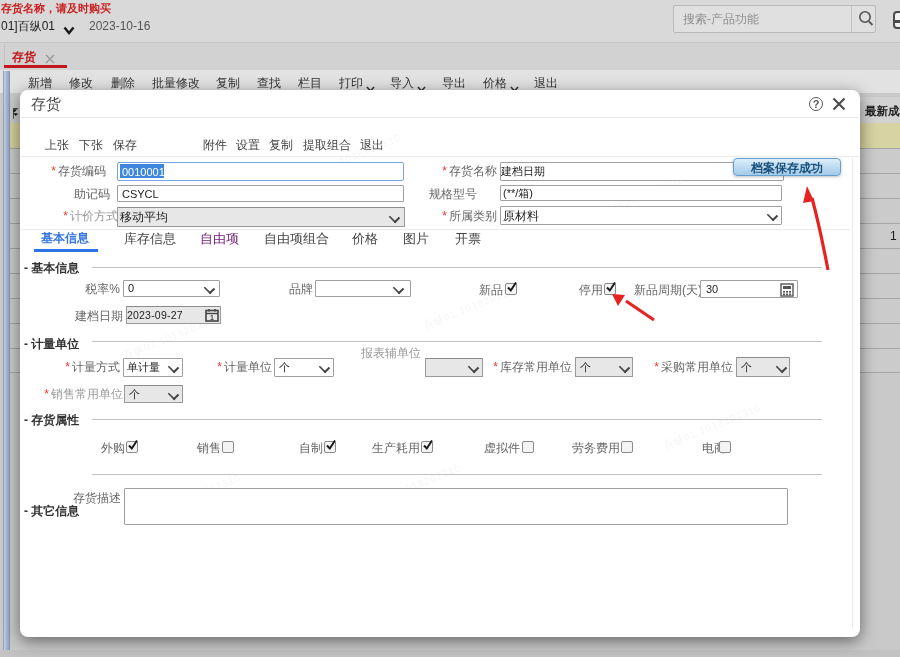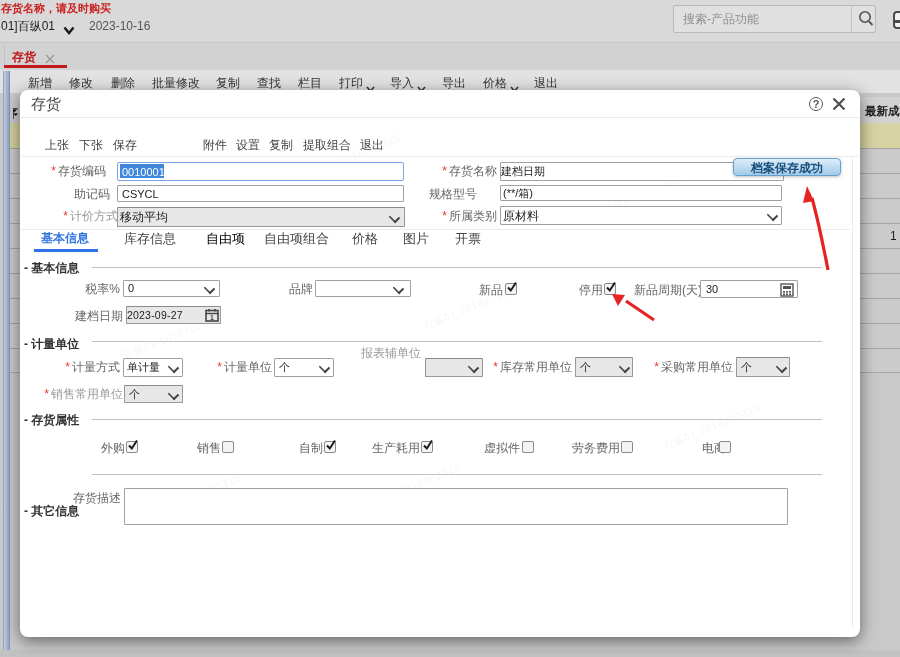--- a/index.html
+++ b/index.html
@@ -172,21 +172,21 @@
 <div class="val" style="left:503px;top:210px;font-size:12px;">原材料</div>
 <div class="chev" style="left:768px;top:211px;"></div>
 
 <div class="abs" style="left:733px;top:158px;width:108px;height:18px;background:linear-gradient(180deg,#ddeefa 0%,#bcd9f0 55%,#a3cbe9 100%);border:1px solid #62a0d2;border-radius:4px;box-shadow:0 1px 3px rgba(0,0,0,0.25);"></div>
 <div class="txt" style="left:751px;top:162px;font-weight:bold;color:#174f7c;font-size:12px;">档案保存成功</div>
 
 <div class="sep" style="left:21px;top:229px;width:829px;background:#ececec;"></div>
 <div class="txt" style="left:41px;top:232px;color:#3374e0;font-size:12px;font-weight:bold;">基本信息</div>
 <div class="abs" style="left:34px;top:249px;width:64px;height:3px;background:#2e72e8;"></div>
 <div class="txt" style="left:124px;top:232px;color:#444;font-size:13px;">库存信息</div>
-<div class="txt" style="left:206px;top:232px;color:#000000;font-size:13px;">自由项</div>
+<div class="txt" style="left:200px;top:232px;color:#701a75;font-size:13px;">自由项</div>
 <div class="txt" style="left:264px;top:232px;color:#444;font-size:13px;">自由项组合</div>
 <div class="txt" style="left:352px;top:232px;color:#444;font-size:13px;">价格</div>
 <div class="txt" style="left:403px;top:232px;color:#444;font-size:13px;">图片</div>
 <div class="txt" style="left:455px;top:232px;color:#444;font-size:13px;">开票</div>
 
 <div class="txt" style="left:24px;top:262px;font-weight:bold;color:#333;">- 基本信息</div>
 <div class="sep" style="left:92px;top:267px;width:730px;background:#c2c2c2;"></div>
 
 <div class="lbl" style="left:0;top:283px;width:120px;">税率%</div>
 <div class="inp" style="left:123px;top:280px;width:97px;height:17px;"></div>

